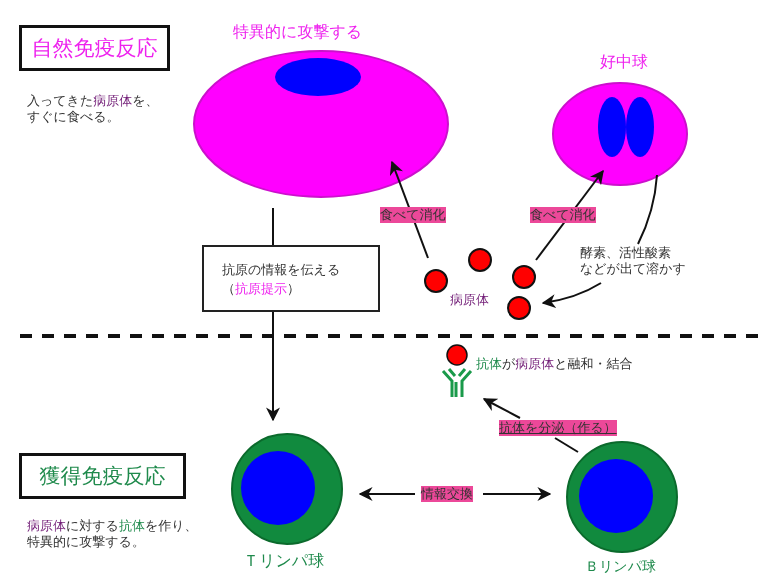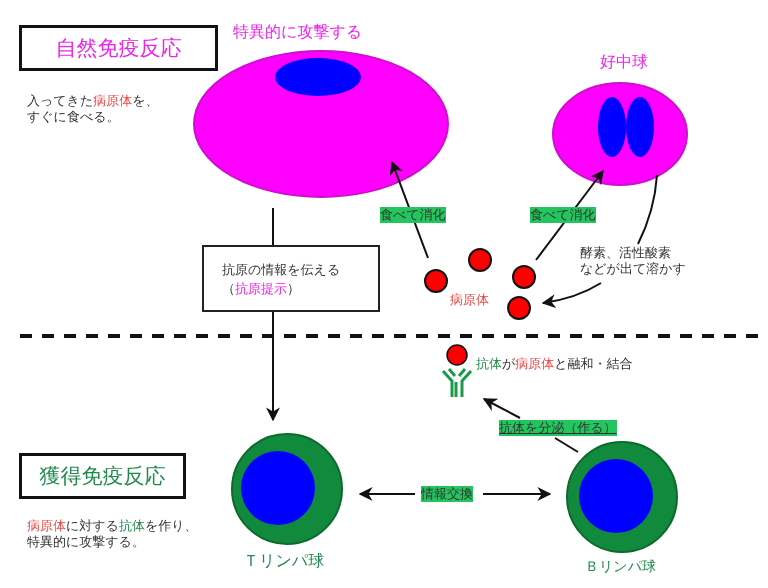--- a/index.html
+++ b/index.html
@@ -4,24 +4,24 @@
   <style>
     html, body { margin: 0; padding: 0; background: #ffffff; }
     body { width: 768px; height: 588px; position: relative; overflow: hidden;
            font-family: "DejaVu Sans", "Liberation Sans", sans-serif; }
     #canvas { position: absolute; left: 0; top: 0; }
     .txt { position: absolute; white-space: nowrap; color: #333333; line-height: 1.2; }
     .title-box { position: absolute; border: 3px solid #111; background: #fff; box-sizing: border-box;
                  display: flex; align-items: center; justify-content: center; font-size: 21px; }
     .info-box { position: absolute; border: 2px solid #222; background: #fff; box-sizing: border-box;
                 font-size: 13px; color: #333; padding: 14px 0 0 18px; line-height: 1.45; margin-left: 16px; }
-    .red { color: #ef4444; }
+    .red { color: #701a75; }
     .mag { color: #ee22ee; }
     .grn { color: #1f8a4c; }
-    .lbl-dark { font-size: 13px; color: #333; background: #22c55e; }
+    .lbl-dark { font-size: 13px; color: #333; background: #ec4899; }
   </style>
 </head>
 <body>
 
 <svg id="canvas" width="768" height="588" viewBox="0 0 768 588">
   <defs>
     <marker id="ah" viewBox="0 0 10 10" refX="9" refY="5" markerWidth="7" markerHeight="7" orient="auto-start-reverse">
       <path d="M0,0 L10,5 L0,10 L3,5 z" fill="#111"></path>
     </marker>
   </defs>
@@ -72,21 +72,21 @@
 
   <g>
     <circle cx="622" cy="497" r="55" fill="#118a3e" stroke="#0b6a2c" stroke-width="2"></circle>
     <circle cx="616" cy="496" r="37" fill="#0000ff"></circle>
   </g>
 
   <line x1="415" y1="494" x2="360" y2="494" stroke="#111" stroke-width="2" marker-end="url(#ah)"></line>
   <line x1="483" y1="494" x2="550" y2="494" stroke="#111" stroke-width="2" marker-end="url(#ah)"></line>
 </svg>
 
-<div class="title-box mag" style="left:19px; top:25px; width:199px; height:46px;">
+<div class="title-box mag" style="left:19px; top:25px; width:151px; height:46px;">
   <span>自然免疫反応</span>
 </div>
 <div class="txt" style="left:27px; top:93px; font-size:13px;">
   <span>入ってきた</span><span class="red">病原体</span><span>を、</span><br>
   <span>すぐに食べる。</span>
 </div>
 
 <div class="txt mag" style="left:233px; top:22px; font-size:16px;">特異的に攻撃する</div>
 
 <div class="txt mag" style="left:600px; top:52px; font-size:16px;">好中球</div>

